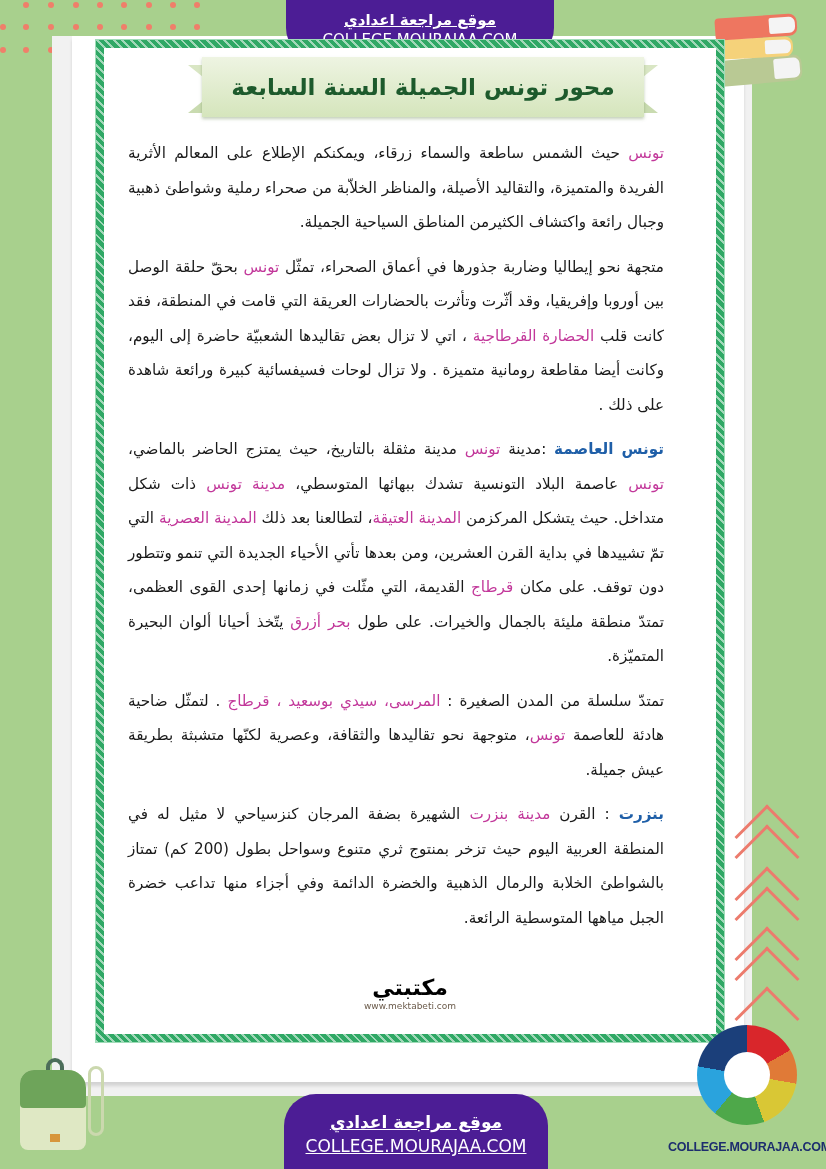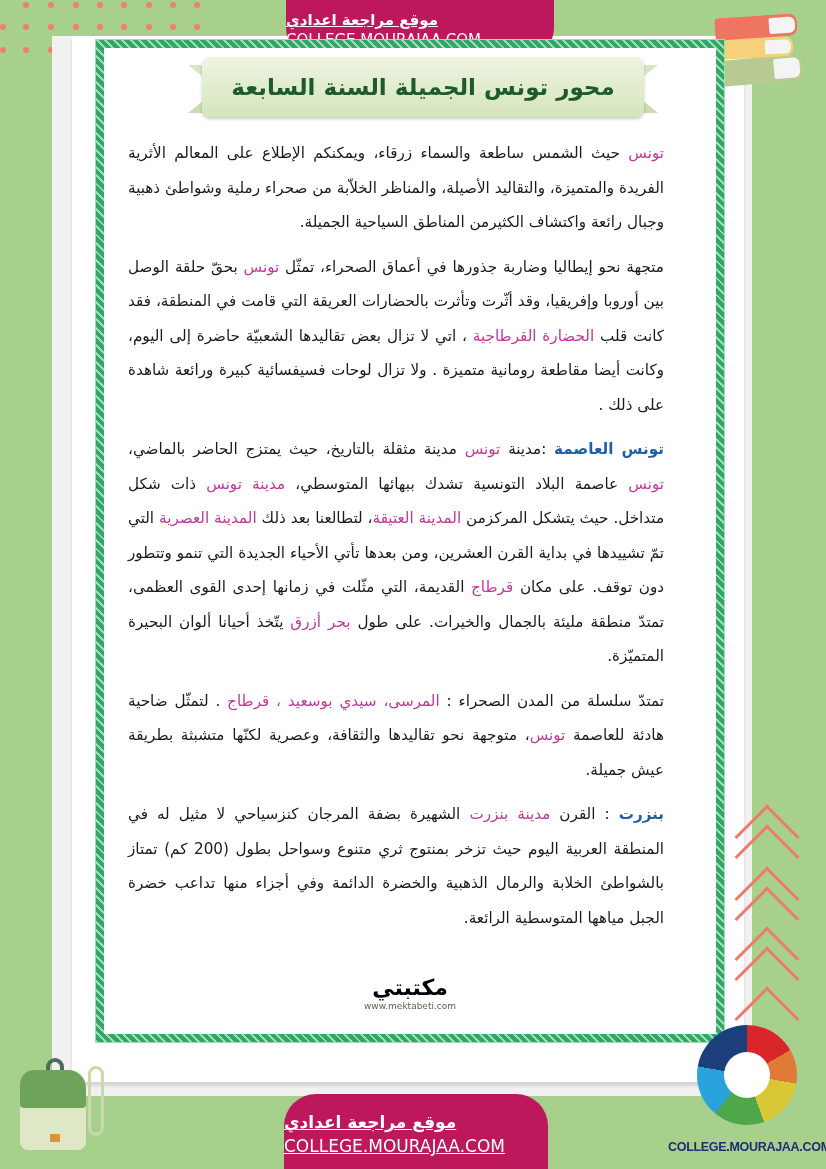--- a/index.html
+++ b/index.html
@@ -21,22 +21,22 @@
     }
     .paper {
       position: absolute; left: 72px; top: 36px; width: 672px; height: 1046px;
       background: #ffffff;
       box-shadow: 0 4px 3px rgba(0,0,0,0.12);
     }
     .right-strip { position: absolute; left: 775px; top: 36px; width: 51px; height: 1010px; background: #a8d08d; }
 
     
     .pill {
-      position: absolute; background: #be185d; color: #ffffff;
-      text-decoration: underline;
+      position: absolute; background: #4c1d95; color: #ffffff;
+      text-align: center; text-decoration: underline;
       font-family: "DejaVu Sans", sans-serif; font-weight: normal;
     }
     .pill-top {
       left: 286px; top: 0; width: 268px; height: 58px;
       border-radius: 0 0 30px 30px; padding-top: 10px; line-height: 20px; font-size: 15px;
     }
     .pill-bottom {
       left: 284px; top: 1094px; width: 264px; height: 75px;
       border-radius: 32px 32px 0 0; padding-top: 16px; line-height: 24px; font-size: 17px;
     }
@@ -64,21 +64,21 @@
     }
     .banner .tail-l, .banner .tail-r {
       position: absolute; top: 10px; width: 0; height: 0;
       border-top: 24px solid #d9e6c4; border-bottom: 24px solid #c9dbb0;
     }
     .banner .tail-l { left: 0; border-left: 30px solid transparent; }
     .banner .tail-r { right: 0; border-right: 30px solid transparent; }
     .banner .body {
       position: absolute; left: 14px; right: 14px; top: 2px; height: 60px;
       background: linear-gradient(#eef4e2, #d5e5bc);
-      border-radius: 8px;
+      border-radius: 0;
       box-shadow: 0 2px 3px rgba(90,120,60,0.35);
       display: flex; align-items: center; justify-content: center;
     }
     .banner-title {
       direction: rtl; font-family: "DejaVu Sans", sans-serif; font-weight: bold;
       font-size: 23px; color: #1d5a2c;
     }
 
     
     .content {
@@ -198,21 +198,21 @@
   <div class="tail-r"></div>
   <div class="body">
     <h1 class="banner-title">محور تونس الجميلة السنة السابعة</h1>
   </div>
 </div>
 
 <div class="content" id="content">
     <p><span class="hl">تونس</span><span> حيث الشمس ساطعة والسماء زرقاء، ويمكنكم الإطلاع على المعالم الأثرية الفريدة والمتميزة، والتقاليد الأصيلة، والمناظر الخلاّبة من صحراء رملية وشواطئ ذهبية وجبال رائعة واكتشاف الكثيرمن المناطق السياحية الجميلة.</span></p>
     <p><span>متجهة نحو إيطاليا وضاربة جذورها في أعماق الصحراء، تمثّل </span><span class="hl">تونس</span><span> بحقّ حلقة الوصل بين أوروبا وإفريقيا، وقد أثّرت وتأثرت بالحضارات العريقة التي قامت في المنطقة، فقد كانت قلب </span><span class="hl">الحضارة القرطاجية</span><span> ، اتي لا تزال بعض تقاليدها الشعبيّة حاضرة إلى اليوم، وكانت أيضا مقاطعة رومانية متميزة . ولا تزال لوحات فسيفسائية كبيرة ورائعة شاهدة على ذلك .</span></p>
     <p><span class="hd">تونس العاصمة</span><span> :مدينة </span><span class="hl">تونس</span><span> مدينة مثقلة بالتاريخ، حيث يمتزج الحاضر بالماضي، </span><span class="hl">تونس</span><span> عاصمة البلاد التونسية تشدك ببهائها المتوسطي، </span><span class="hl">مدينة تونس</span><span> ذات شكل متداخل. حيث يتشكل المركزمن </span><span class="hl">المدينة العتيقة</span><span>، لتطالعنا بعد ذلك </span><span class="hl">المدينة العصرية</span><span> التي تمّ تشييدها في بداية القرن العشرين، ومن بعدها تأتي الأحياء الجديدة التي تنمو وتتطور دون توقف. على مكان </span><span class="hl">قرطاج</span><span> القديمة، التي مثّلت في زمانها إحدى القوى العظمى، تمتدّ منطقة مليئة بالجمال والخيرات. على طول </span><span class="hl">بحر أزرق</span><span> يتّخذ أحيانا ألوان البحيرة المتميّزة.</span></p>
-    <p><span>تمتدّ سلسلة من المدن الصحراء : </span><span class="hl">المرسى، سيدي بوسعيد ، قرطاج</span><span> . لتمثّل ضاحية هادئة للعاصمة </span><span class="hl">تونس</span><span>، متوجهة نحو تقاليدها والثقافة، وعصرية لكنّها متشبثة بطريقة عيش جميلة.</span></p>
+    <p><span>تمتدّ سلسلة من المدن الصغيرة : </span><span class="hl">المرسى، سيدي بوسعيد ، قرطاج</span><span> . لتمثّل ضاحية هادئة للعاصمة </span><span class="hl">تونس</span><span>، متوجهة نحو تقاليدها والثقافة، وعصرية لكنّها متشبثة بطريقة عيش جميلة.</span></p>
     <p><span class="hd">بنزرت</span><span> : القرن </span><span class="hl">مدينة بنزرت</span><span> الشهيرة بضفة المرجان كنزسياحي لا مثيل له في المنطقة العربية اليوم حيث تزخر بمنتوج ثري متنوع وسواحل بطول (200 كم) تمتاز بالشواطئ الخلابة والرمال الذهبية والخضرة الدائمة وفي أجزاء منها تداعب خضرة الجبل مياهها المتوسطية الرائعة.</span></p>
   </div>
 
 <div class="logo">
   <div class="logo-name">مكتبتي</div>
   <div class="logo-url">www.mektabeti.com</div>
 </div>
 
 <div class="chevrons">
   <div class="chev" style="top:24px"></div>

